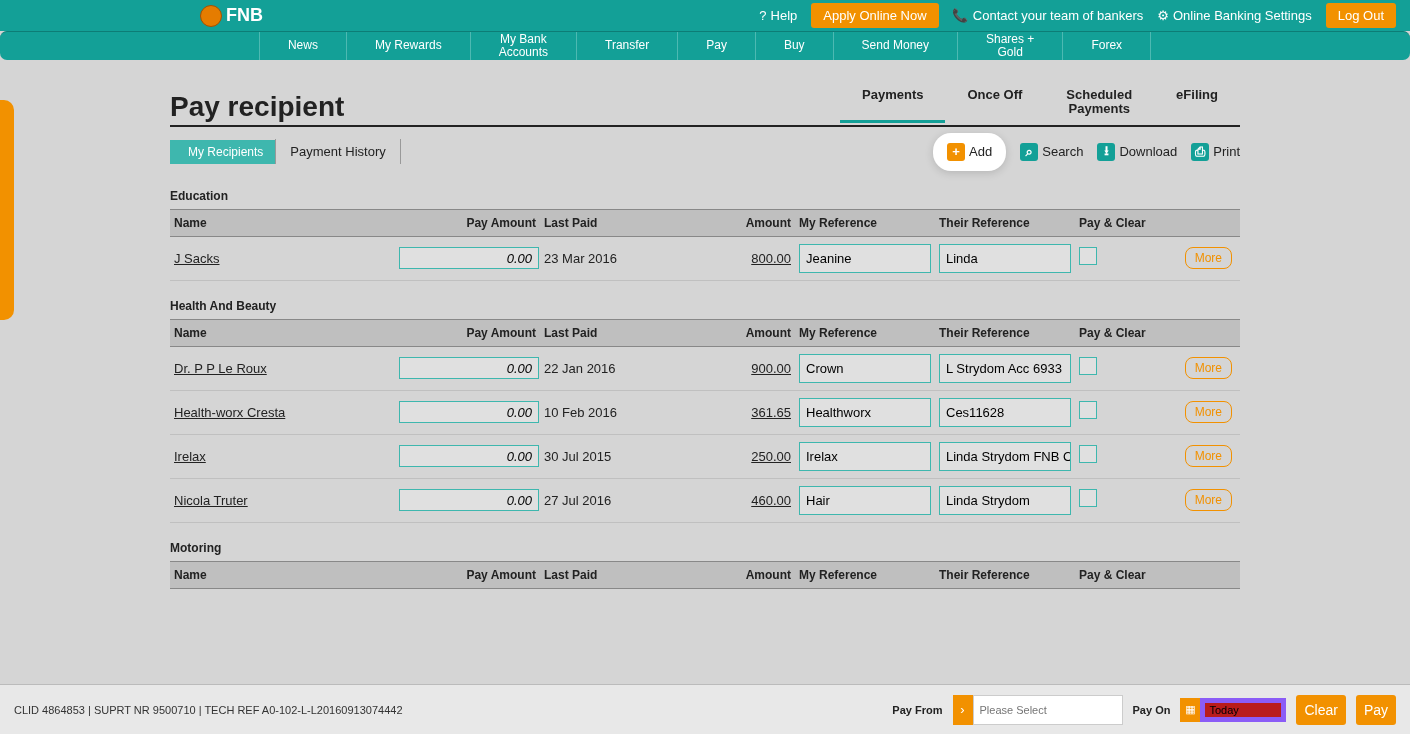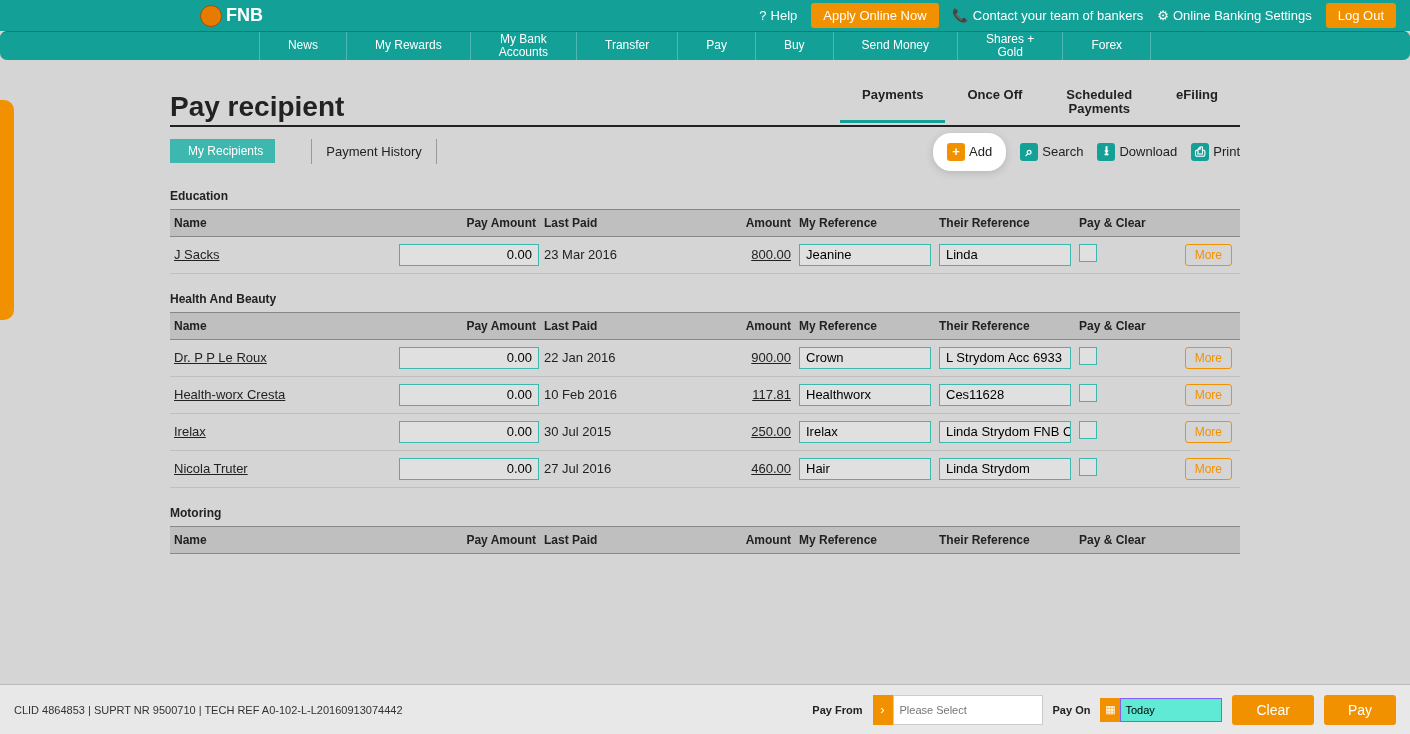--- a/index.html
+++ b/index.html
@@ -15,57 +15,57 @@
 .menubar-inner { display: flex; }
 .menu-item { color: #fff; font-size: 12px; padding: 0 28px; display: flex; align-items: center; justify-content: center; border-right: 1px solid #4db9b2; cursor: pointer; text-align: center; line-height: 1.1; }
 .menu-item:first-child { border-left: 1px solid #4db9b2; }
 .container { width: 1070px; margin: 0 auto; padding-top: 24px; }
 .page-head { display: flex; align-items: flex-end; border-bottom: 2px solid #222; padding-bottom: 2px; }
 .page-title { font-size: 28px; font-weight: bold; flex: 0 0 auto; margin-right: 60px; }
 .tabs { display: flex; flex: 1; justify-content: flex-end; gap: 0; }
 .tab { font-size: 13px; font-weight: bold; padding: 4px 22px 6px; cursor: pointer; text-align: center; line-height: 1.1; }
 .tab.active { border-bottom: 3px solid #13a097; }
 .subnav { display: flex; align-items: center; justify-content: space-between; margin-top: 6px; }
-.subnav-left { display: flex; align-items: flex-start; gap: 36px; }
+.subnav-left { display: flex; align-items: center; }
 .pill { background: #3eb7ae; color: #fff; padding: 5px 12px; font-size: 12px; cursor: pointer; border-left: 3px solid #3eb7ae; }
 .subnav-link { padding: 5px 14px; font-size: 13px; cursor: pointer; border-left: 1px solid #999; border-right: 1px solid #999; }
 .subnav-right { display: flex; align-items: center; gap: 14px; }
 .action-btn { display: flex; align-items: center; gap: 4px; font-size: 13px; cursor: pointer; }
 .icon-sq { width: 18px; height: 18px; background: #13a097; border-radius: 3px; display: flex; align-items: center; justify-content: center; color: #fff; font-size: 13px; font-weight: bold; }
 .icon-sq.orange { background: #f29100; }
 .add-highlight { background: #fff; border-radius: 18px; padding: 10px 14px; box-shadow: 0 2px 8px rgba(0,0,0,0.15); }
 .limit-msg { text-align: center; margin: 36px 0 28px; font-size: 13px; font-weight: bold; }
 .limit-msg .link { text-decoration: underline; cursor: pointer; }
 .section-title { font-size: 12px; font-weight: bold; margin: 18px 0 6px; }
 .tbl-head { display: flex; background: #bfbfbf; border-top: 1px solid #888; border-bottom: 1px solid #888; padding: 6px 4px; font-size: 12px; font-weight: bold; }
 .col-name { width: 225px; }
 .col-payamt { width: 145px; text-align: right; padding-right: 8px; }
 .col-lastpaid { width: 130px; }
 .col-amount { width: 125px; text-align: right; padding-right: 8px; }
 .col-myref { width: 140px; }
 .col-theirref { width: 140px; }
 .col-payclear { flex: 1; }
 .tbl-row { display: flex; align-items: center; padding: 7px 4px; border-bottom: 1px solid #c0c0c0; font-size: 13px; }
 .recip-name { text-decoration: underline; cursor: pointer; }
-.amt-input { width: 140px; height: 22px; border: 1px solid #3eb7ae; background: #e0e0e0; text-align: right; padding-right: 6px; font-size: 13px; }
-.ref-input { width: 132px; height: 22px; border: 1px solid #3eb7ae; background: #e0e0e0; padding-left: 6px; font-size: 13px; }
+.amt-input { width: 140px; height: 22px; border: 1px solid #3eb7ae; background: #e0e0e0; text-align: right; padding-right: 6px; font-size: 13px; font-style: italic; }
+.ref-input { width: 132px; height: 29px; border: 1px solid #3eb7ae; background: #e0e0e0; padding-left: 6px; font-size: 13px; }
 .amount-link { text-decoration: underline; cursor: pointer; }
 .chk { width: 18px; height: 18px; border: 1px solid #3eb7ae; background: #e0e0e0; display: inline-block; cursor: pointer; }
-.more-btn { border: 1px solid #f29100; color: #f29100; background: transparent; padding: 3px 9px; font-size: 12px; border-radius: 3px; cursor: pointer; float: right; margin-right: 4px; }
+.more-btn { border: 1px solid #f29100; color: #f29100; background: transparent; padding: 3px 9px; font-size: 12px; border-radius: 8px; cursor: pointer; float: right; margin-right: 4px; }
 .footer-bar { position: fixed; bottom: 0; left: 0; right: 0; background: #e8e8e8; border-top: 1px solid #bbb; height: 50px; display: flex; align-items: center; justify-content: space-between; padding: 0 14px; }
 .footer-left { font-size: 11px; color: #333; }
 .footer-right { display: flex; align-items: center; gap: 10px; }
 .footer-label { font-size: 11px; font-weight: bold; }
 .footer-select { display: flex; align-items: center; }
 .footer-select .arrow { width: 20px; height: 30px; background: #f29100; display: flex; align-items: center; justify-content: center; color: #fff; font-size: 13px; }
 .footer-select input { height: 30px; width: 150px; border: 1px solid #ccc; background: #fff; padding-left: 6px; font-size: 11px; }
 .footer-date { display: flex; align-items: center; }
 .footer-date .cal { width: 20px; height: 24px; background: #f29100; display: flex; align-items: center; justify-content: center; color: #fff; font-size: 11px; }
-.footer-date input { height: 24px; width: 102px; border: 1px solid #8b5cf6; background: #5eead4; padding-left: 4px; font-size: 11px; }
-.btn-clear, .btn-pay { background: #f29100; color: #fff; border: none; height: 30px; padding: 0 24px; border-radius: 3px; font-size: 14px; cursor: pointer; }
+.footer-date input { height: 24px; width: 86px; border: 5px solid #8b5cf6; background: #b91c1c; padding-left: 4px; font-size: 11px; }
+.btn-clear, .btn-pay { background: #f29100; color: #fff; border: none; height: 30px; padding: 0 8px; border-radius: 3px; font-size: 14px; cursor: pointer; }
 .side-tab { position: fixed; left: 0; top: 100px; width: 14px; height: 220px; background: #f29100; border-radius: 0 10px 10px 0; }
 .spacer-bottom { height: 70px; }
 </style>
 </head>
 <body>
 
 <div class="side-tab"></div>
 
 <div class="topbar">
   <div class="topbar-left">
@@ -183,21 +183,21 @@
         <div class="col-lastpaid">22 Jan 2016</div>
         <div class="col-amount"><span class="amount-link">900.00</span></div>
         <div class="col-myref"><input class="ref-input" value="Crown" style=""></div>
         <div class="col-theirref"><input class="ref-input" value="L Strydom Acc 6933" style=""></div>
         <div class="col-payclear"><span class="chk"></span><button class="more-btn">More</button></div>
       </div>
       <div class="tbl-row">
         <div class="col-name"><span class="recip-name">Health-worx Cresta</span></div>
         <div class="col-payamt"><input class="amt-input" value="0.00" style=""></div>
         <div class="col-lastpaid">10 Feb 2016</div>
-        <div class="col-amount"><span class="amount-link">117.81</span></div>
+        <div class="col-amount"><span class="amount-link">361.65</span></div>
         <div class="col-myref"><input class="ref-input" value="Healthworx" style=""></div>
         <div class="col-theirref"><input class="ref-input" value="Ces11628" style=""></div>
         <div class="col-payclear"><span class="chk"></span><button class="more-btn">More</button></div>
       </div>
       <div class="tbl-row">
         <div class="col-name"><span class="recip-name">Irelax</span></div>
         <div class="col-payamt"><input class="amt-input" value="0.00" style=""></div>
         <div class="col-lastpaid">30 Jul 2015</div>
         <div class="col-amount"><span class="amount-link">250.00</span></div>
         <div class="col-myref"><input class="ref-input" value="Irelax" style=""></div>

